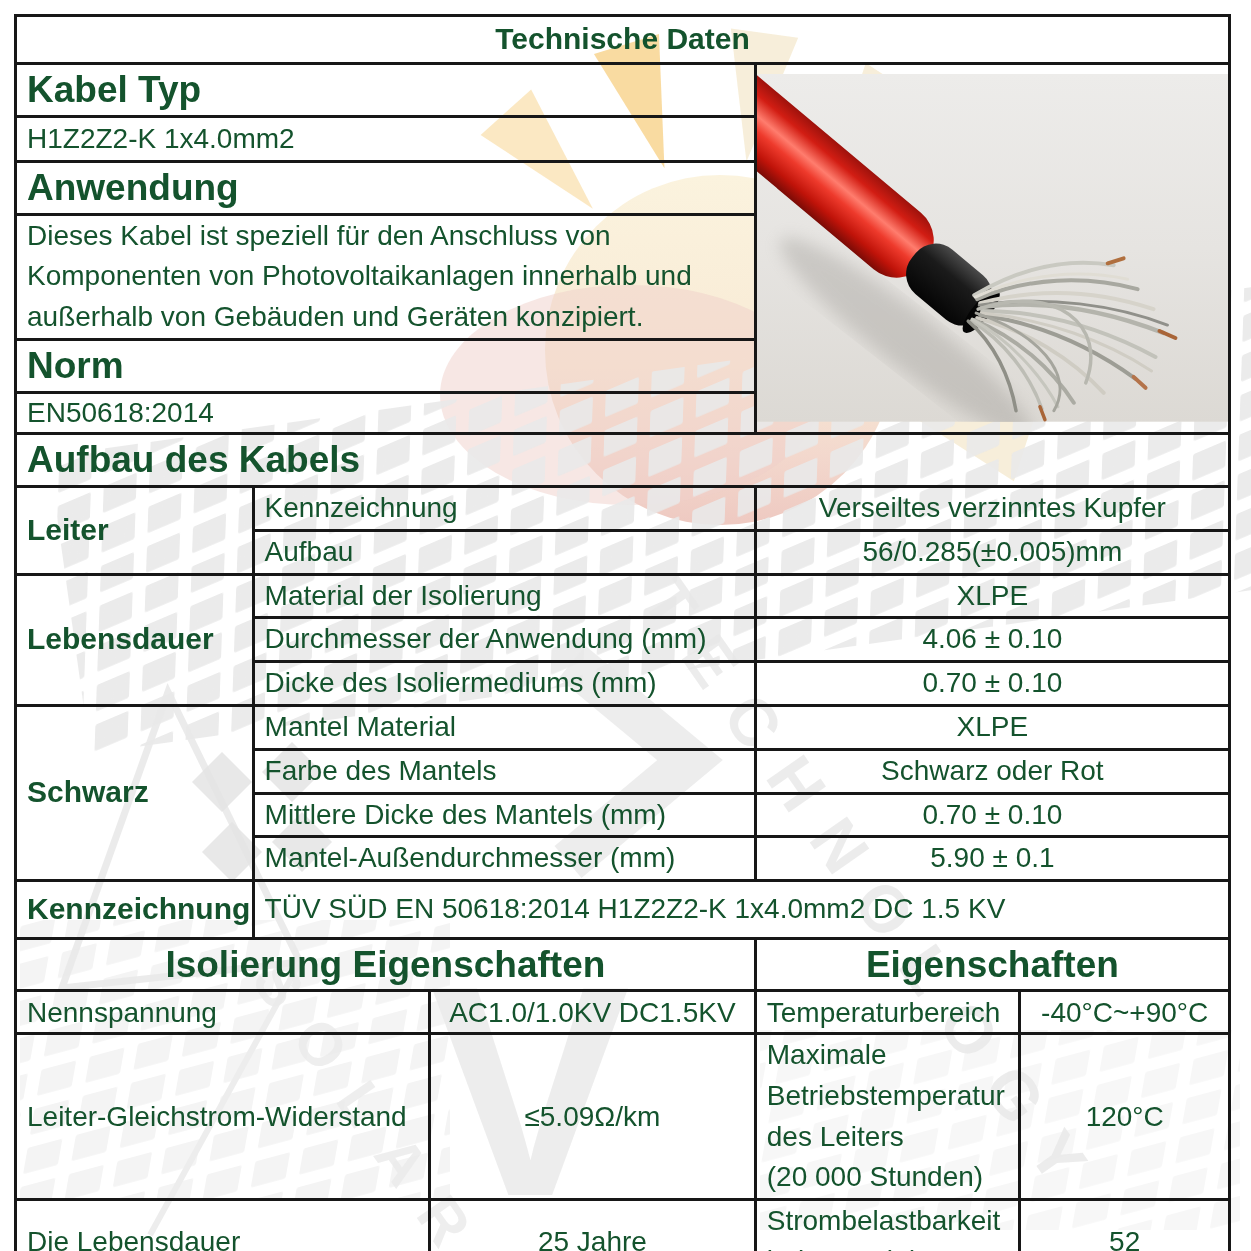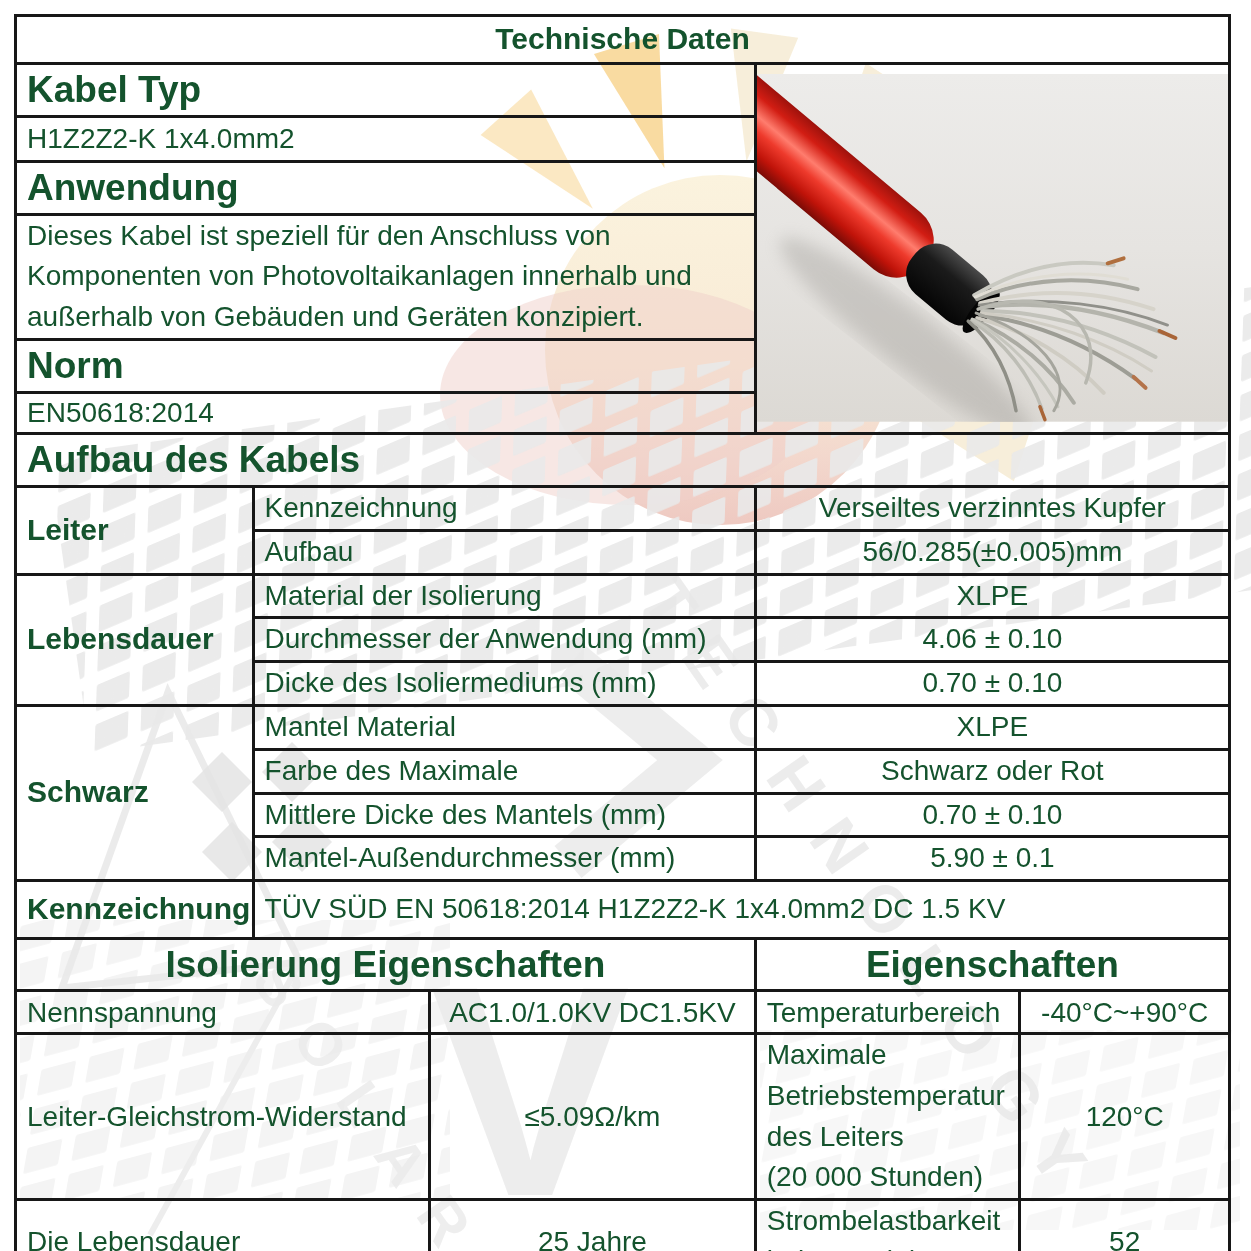--- a/index.html
+++ b/index.html
@@ -200,21 +200,21 @@
       <td colspan="2">Dicke des Isoliermediums (mm)</td>
       <td colspan="2" class="c">0.70 ± 0.10</td>
     </tr>
 
     <tr style="height:44px">
       <td rowspan="4" class="b klabel">Schwarz</td>
       <td colspan="2">Mantel Material</td>
       <td colspan="2" class="c">XLPE</td>
     </tr>
     <tr style="height:44px">
-      <td colspan="2">Farbe des Maximale</td>
+      <td colspan="2">Farbe des Mantels</td>
       <td colspan="2" class="c">Schwarz oder Rot</td>
     </tr>
     <tr style="height:43px">
       <td colspan="2">Mittlere Dicke des Mantels (mm)</td>
       <td colspan="2" class="c">0.70 ± 0.10</td>
     </tr>
     <tr style="height:44px">
       <td colspan="2">Mantel-Außendurchmesser (mm)</td>
       <td colspan="2" class="c">5.90 ± 0.1</td>
     </tr>

